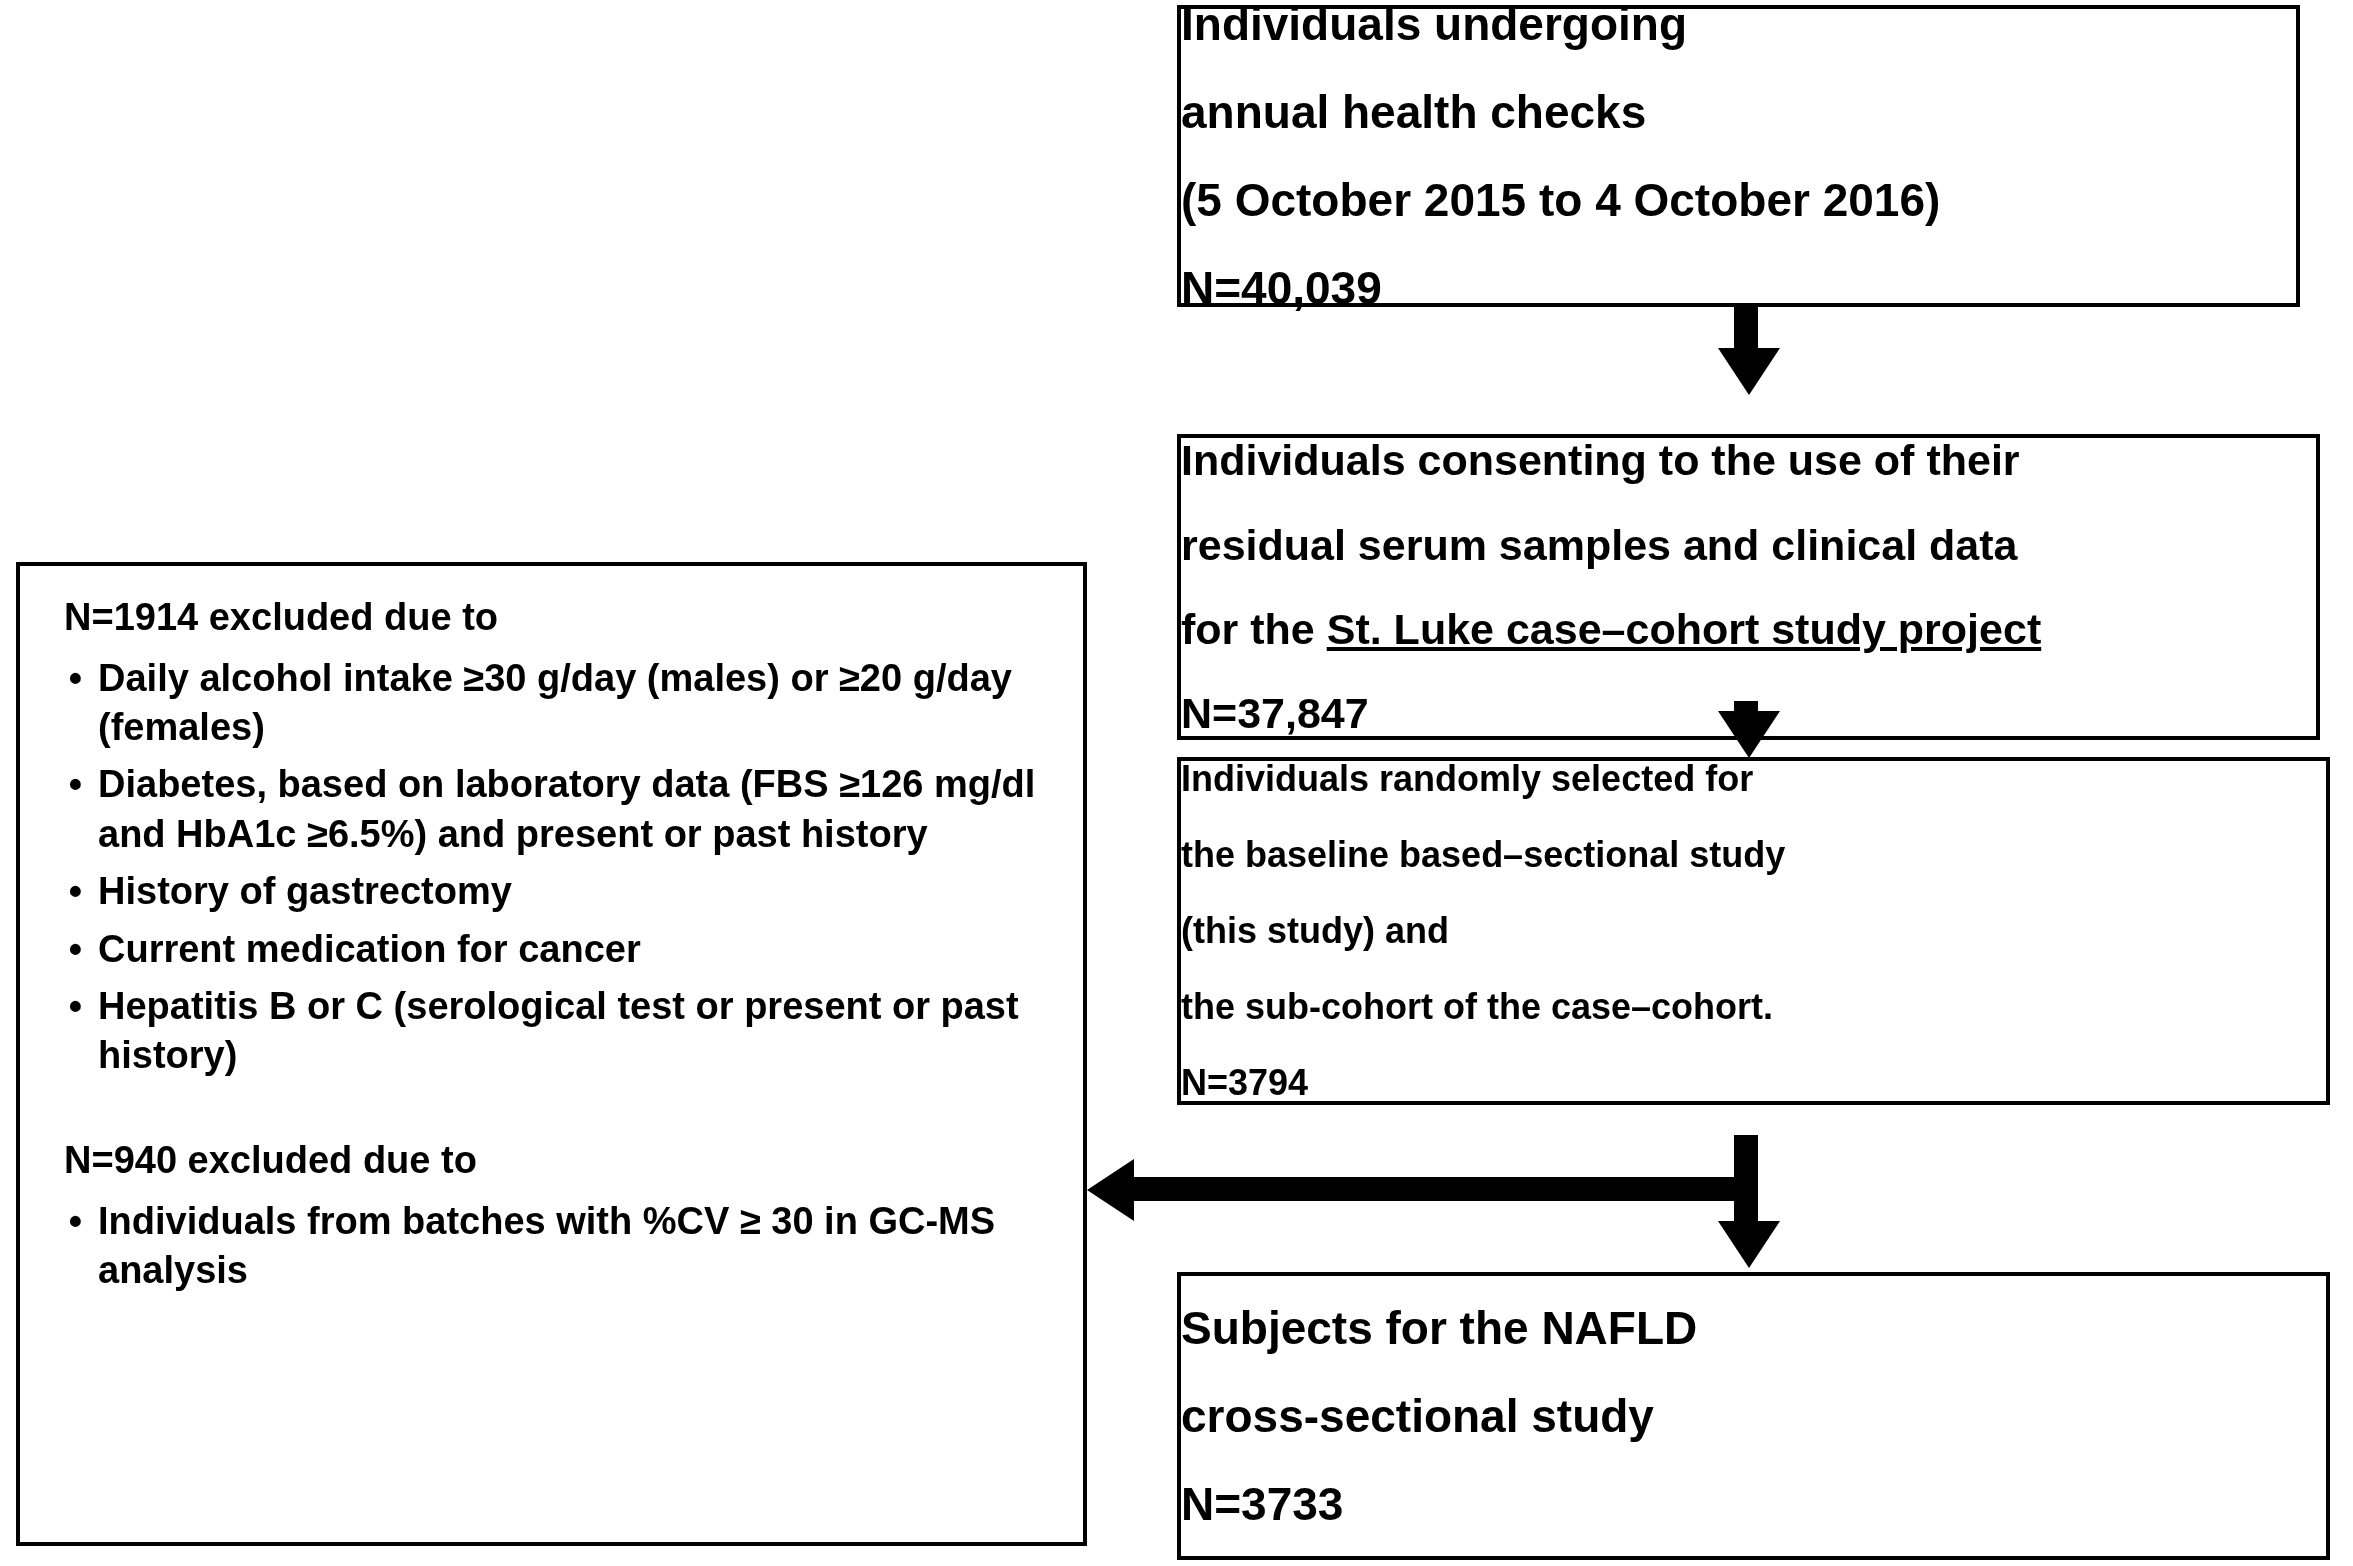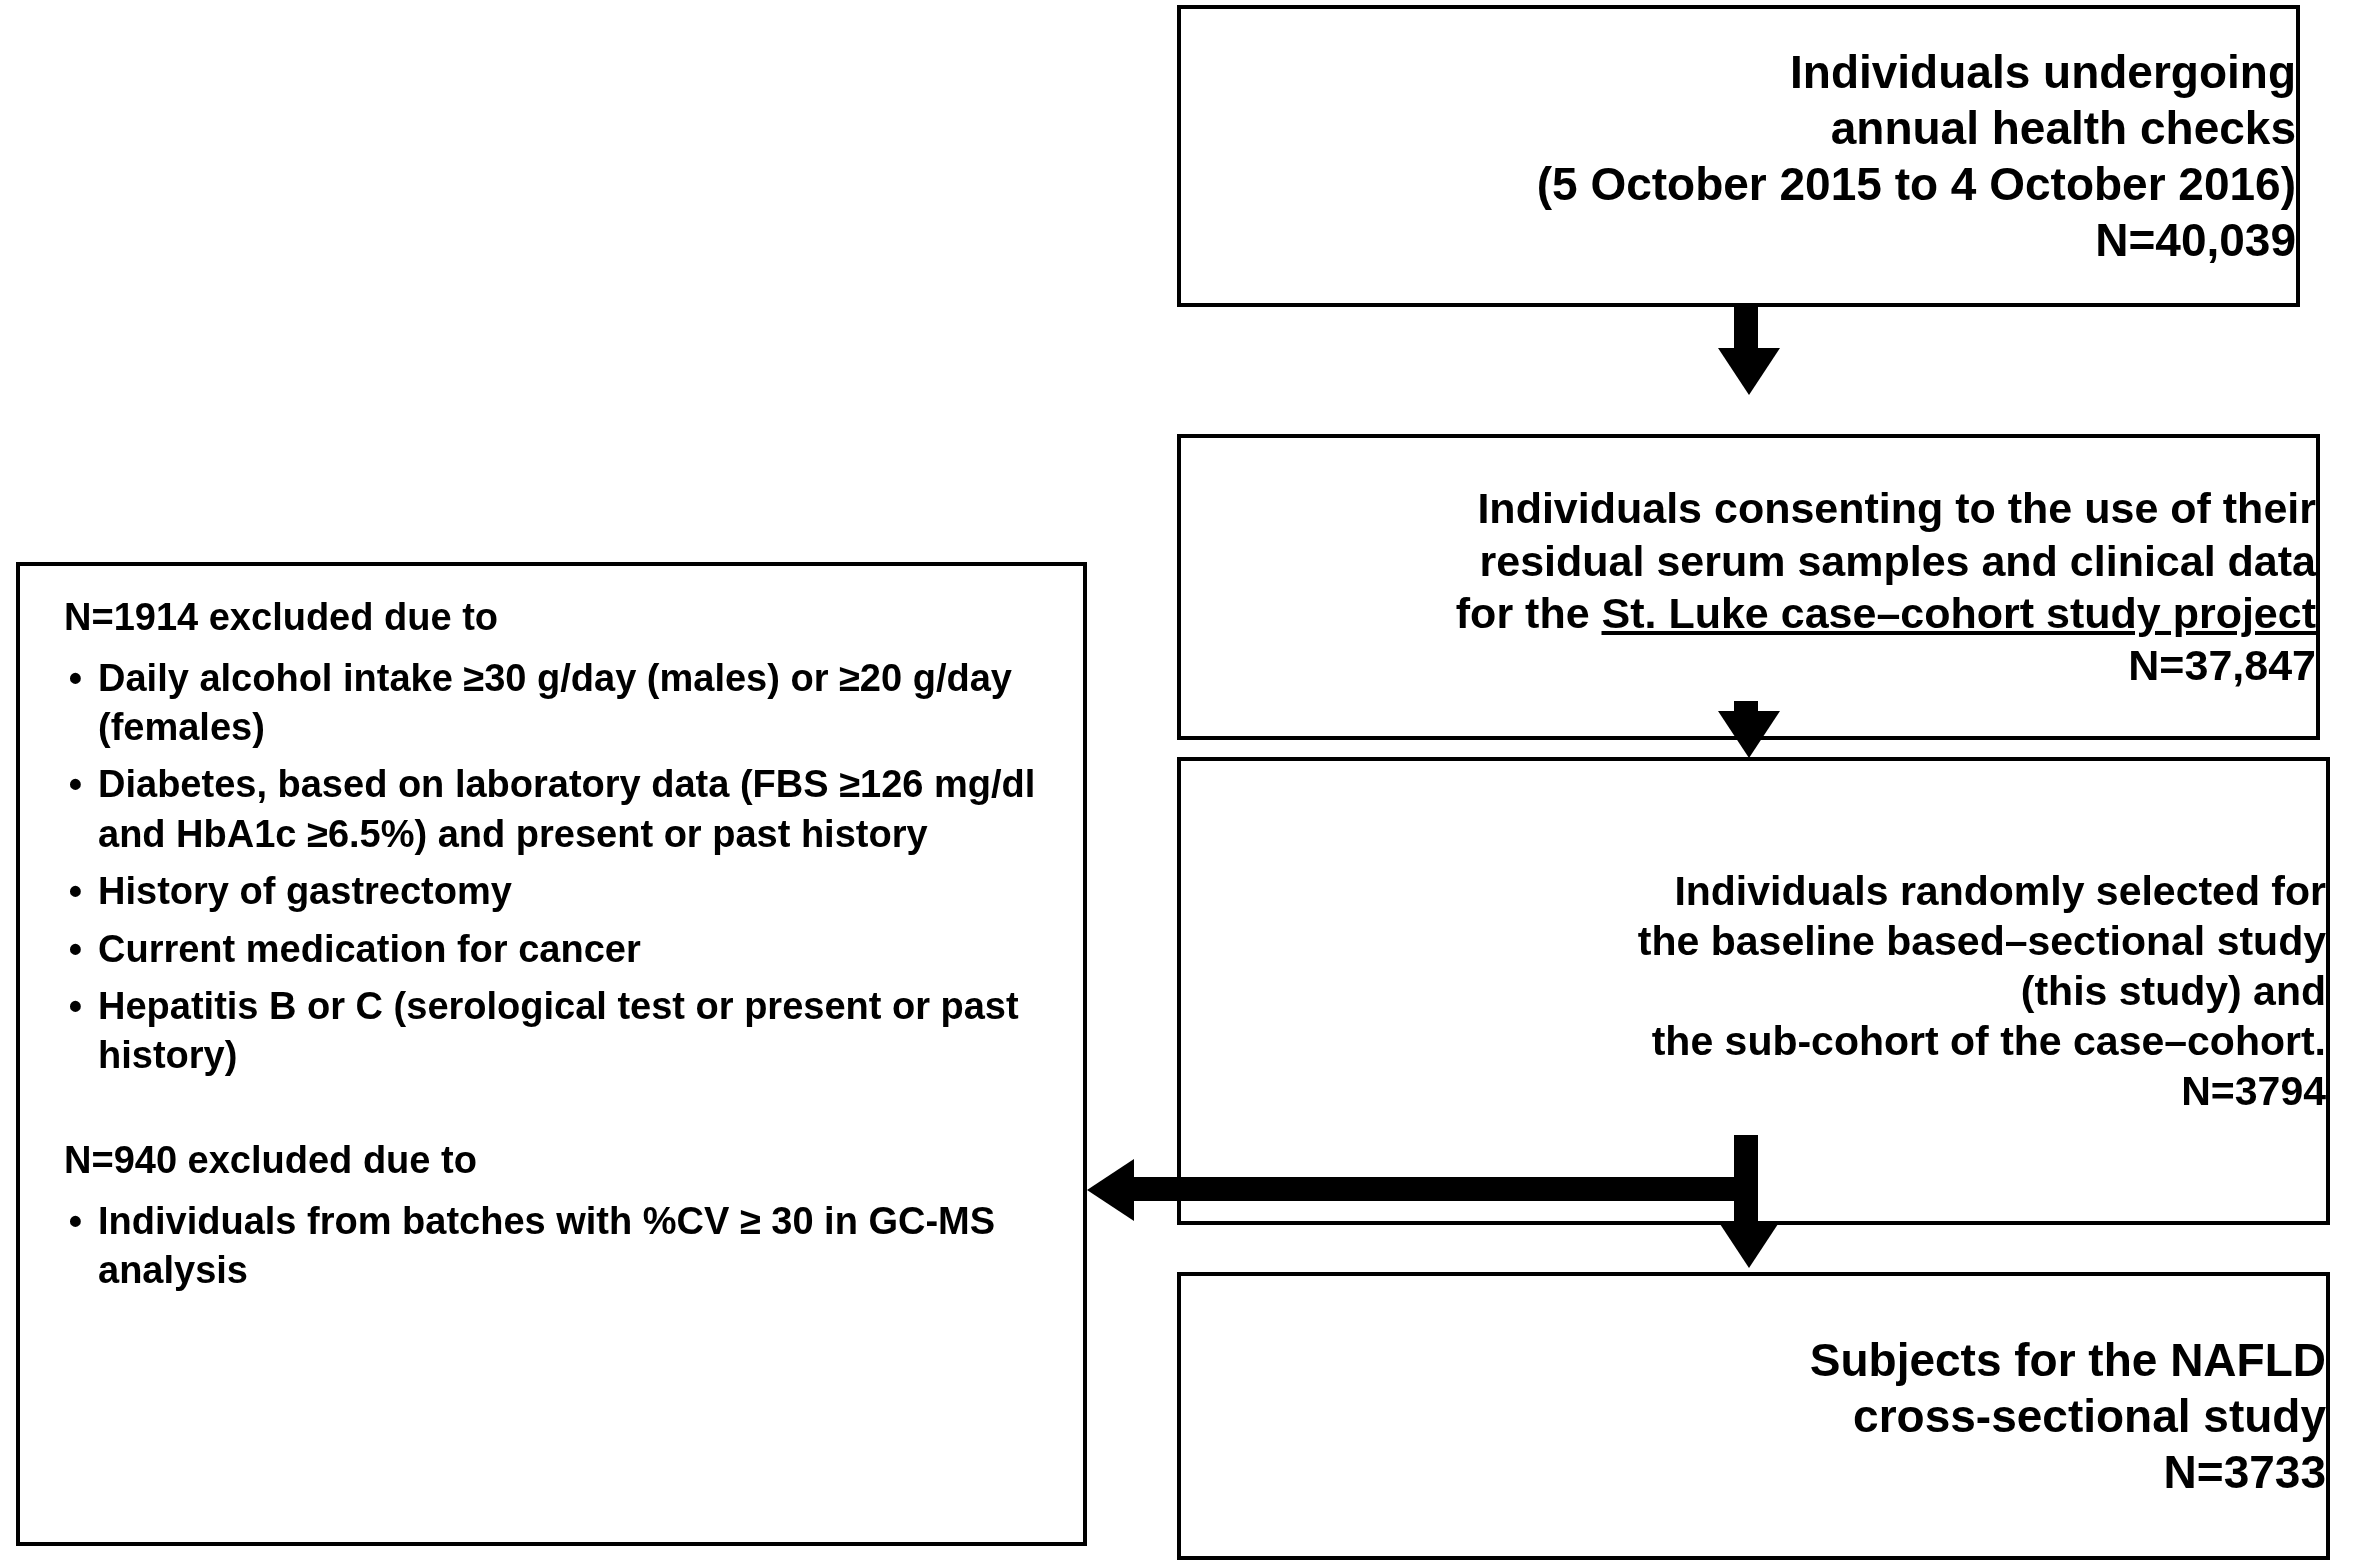--- a/index.html
+++ b/index.html
@@ -16,25 +16,26 @@
     overflow: hidden;
   }
 
   .flow-box {
     position: absolute;
     box-sizing: border-box;
     border: 4.8px solid #000000;
     background: #ffffff;
     display: flex;
     flex-direction: column;
-    align-items: flex-end;
+    align-items: flex-start;
     justify-content: center;
     text-align: center;
     font-weight: bold;
     line-height: 1.22;
+    gap: 32px;
   }
 
   .flow-box .line {
     display: block;
     white-space: nowrap;
   }
 
   .underline-seg {
     text-decoration: underline;
     text-underline-offset: 3.2px;
@@ -53,22 +54,22 @@
     top: 395px;
     width: 1143px;
     height: 306px;
     font-size: 43px;
     margin-top: 39px;
   }
   #box-selected {
     left: 1177px;
     top: 757px;
     width: 1153px;
-    height: 468px;
-    font-size: 41px;
+    height: 348px;
+    font-size: 36px;
   }
   #box-final {
     left: 1177px;
     top: 1272px;
     width: 1153px;
     height: 288px;
     font-size: 46px;
   }
 
   

